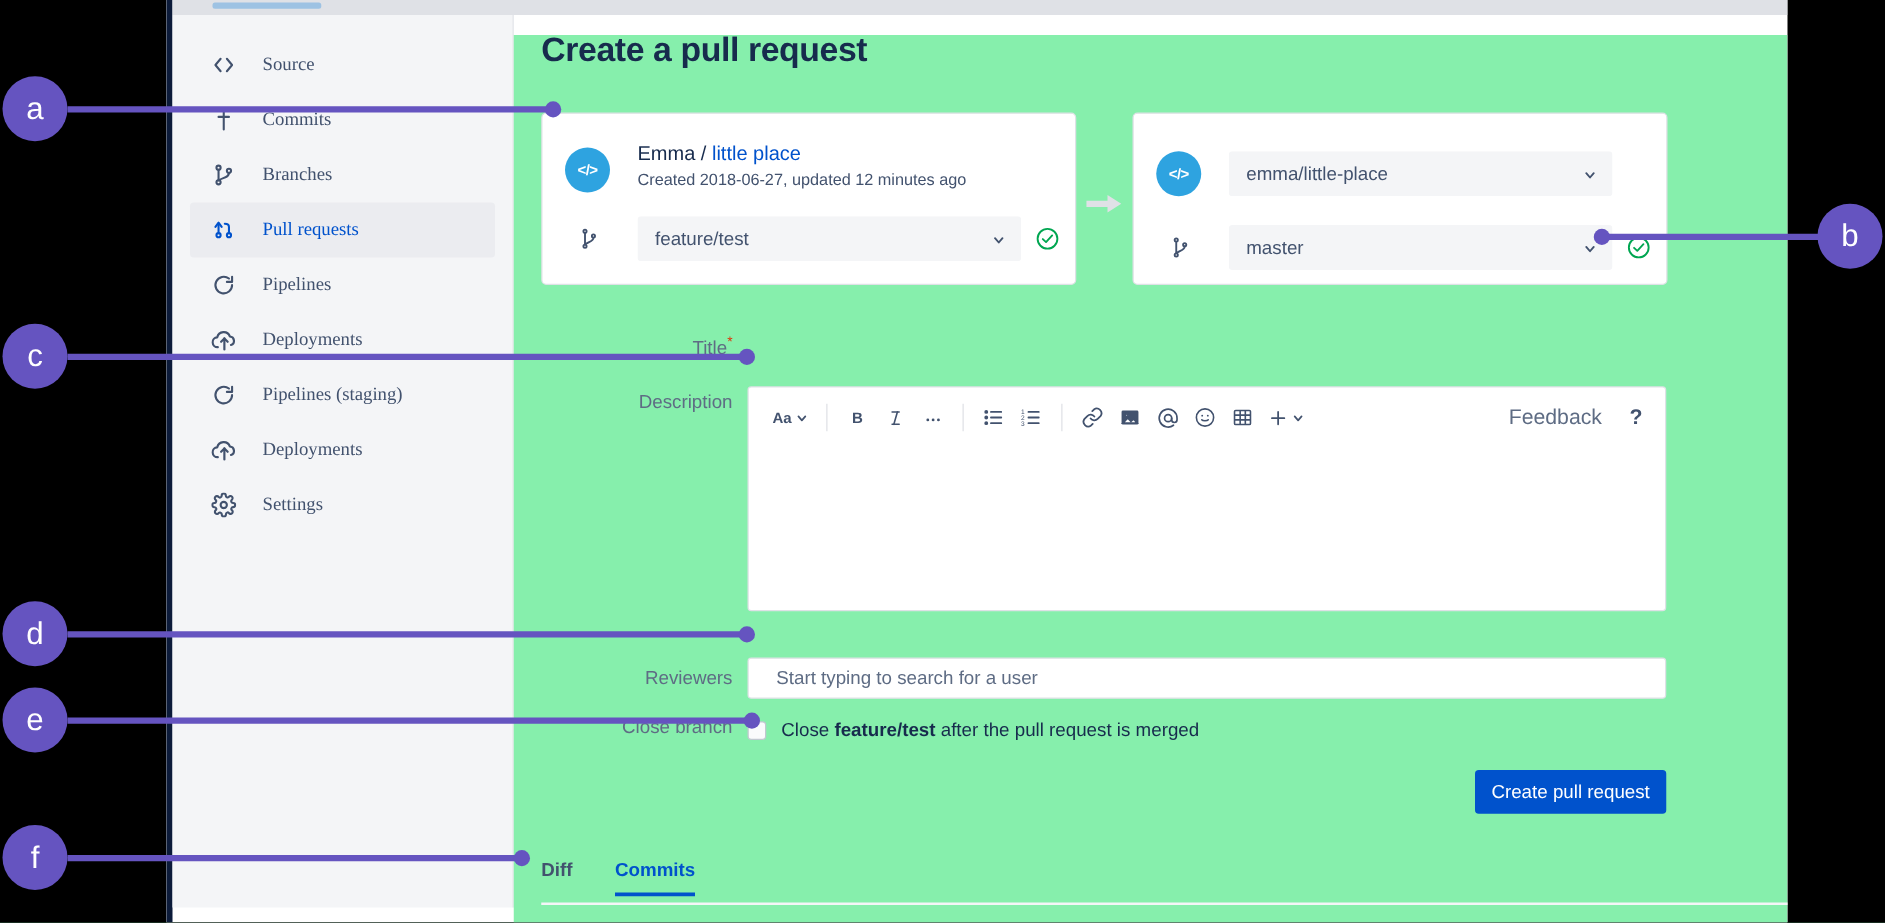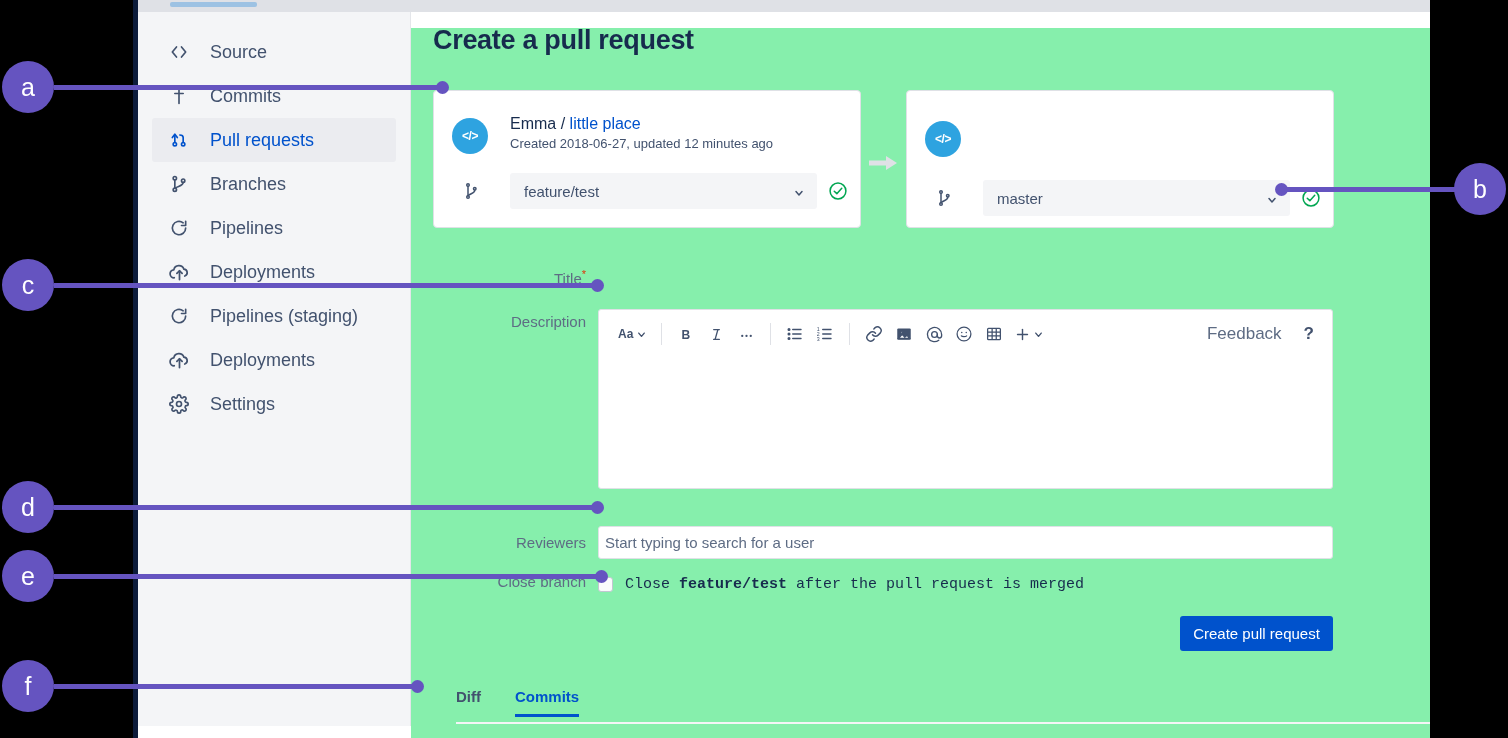--- a/index.html
+++ b/index.html
@@ -31,21 +31,21 @@
 
   
   .sidebar {
     position: absolute; left: 5px; top: 12px; width: 273px; height: 714px;
     background: #f4f5f7;
     border-right: 1px solid #e4e6ea;
   }
   .side-item {
     display: flex; align-items: center; height: 44px;
     margin: 0 14px; padding-left: 16px; border-radius: 3px;
-    color: #42526e; font-size: 18px; cursor: pointer;
+    color: #42526e; font-size: 15px; cursor: pointer; font-family: Liberation Serif, serif;
   }
   .side-item .s-ico {
     width: 22px; height: 22px; margin-right: 20px;
     display: flex; align-items: center; justify-content: center;
     flex: 0 0 22px;
   }
   .side-item .s-ico svg { display: block; }
   .side-item.active { background: #ebecf0; color: #0052cc; font-weight: 400; }
   .side-item.active .s-ico svg { stroke: #0052cc; fill: none; }
   .side-label { white-space: nowrap; }
@@ -165,48 +165,47 @@
   }
   .tb-help {
     font-size: 17px; color: #42526e; font-weight: 700; cursor: pointer;
     margin-right: 4px;
   }
   .tb-label-aa { font-size: 12px; font-weight: 600; color: #42526e; }
 
   .reviewers-field {
     position: absolute; left: 187px; top: 498px; width: 735px; height: 33px;
     background: #ffffff; border: 1px solid #dfe1e6; border-radius: 3px;
-    display: flex; align-items: center; padding: 0 6px;
+    display: flex; align-items: center; padding: 0 22px;
     font-size: 15px; color: #5e6c84;
   }
 
   .close-row {
     position: absolute; left: 187px; top: 545px; height: 22px;
-    display: flex; align-items: center; font-family: Liberation Mono, monospace;
+    display: flex; align-items: center;
   }
   .cb {
     width: 15px; height: 15px; border: 1.5px solid #c1c7d0; border-radius: 3px;
     background: #fafbfc; margin-right: 12px; cursor: pointer; flex: 0 0 15px;
   }
   .close-text { font-size: 15px; color: #172b4d; white-space: nowrap; }
   .close-text b { font-weight: 700; }
 
   .btn-primary {
     position: absolute; left: 769px; top: 588px; width: 153px; height: 35px;
     background: #0052cc; color: #fff; border: none; border-radius: 3px;
     font-size: 15px; font-family: "Liberation Sans", sans-serif;
     cursor: pointer; display: flex; align-items: center; justify-content: center;
   }
 
   
   .tabs {
     position: absolute; left: 22px; top: 660px; width: 1000px; height: 36px;
     display: flex; align-items: flex-start;
     border-bottom: 2px solid #f4f5f7;
-    margin-left: 23px;
   }
   .tab {
     font-size: 15px; color: #42526e; padding: 0 0 10px 0; margin-right: 34px;
     cursor: pointer; font-weight: 600; position: relative;
   }
   .tab.active { color: #0052cc; }
   .tab.active:after {
     content: ""; position: absolute; left: 0; right: 0; bottom: -2px;
     height: 3px; background: #0052cc;
   }
@@ -251,46 +250,46 @@
       </div>
 
       <div class="side-item">
         <span class="s-ico">
           <svg width="20" height="20" viewBox="0 0 24 24" fill="none" stroke="#42526e" stroke-width="2" stroke-linecap="round">
               <line x1="12" y1="3" x2="12" y2="21"></line>
               <line x1="7" y1="9" x2="17" y2="9"></line>
             </svg>
         </span>
         <span class="side-label">Commits</span>
+      </div>
+
+      <div class="side-item">
+        <span class="s-ico">
+          <svg width="20" height="20" viewBox="0 0 24 24" fill="none" stroke="#42526e" stroke-width="2" stroke-linecap="round" stroke-linejoin="round">
+              <circle cx="7" cy="5" r="2"></circle>
+              <circle cx="7" cy="19" r="2"></circle>
+              <circle cx="17" cy="8" r="2"></circle>
+              <path d="M7 7v10"></path>
+              <path d="M17 10c0 4-4 4-10 7"></path>
+            </svg>
+        </span>
+        <span class="side-label">Branches</span>
       </div>
 
       <div class="side-item active">
         <span class="s-ico">
           <svg width="20" height="20" viewBox="0 0 24 24" fill="none" stroke="#0052cc" stroke-width="2" stroke-linecap="round" stroke-linejoin="round">
               <circle cx="7" cy="17" r="2"></circle>
               <circle cx="17" cy="17" r="2"></circle>
               <path d="M7 15V6"></path>
               <polyline points="4 9 7 5 10 9"></polyline>
               <path d="M17 15V9c0-2-2-3-4-3"></path>
             </svg>
         </span>
         <span class="side-label">Pull requests</span>
-      </div>
-
-      <div class="side-item">
-        <span class="s-ico">
-          <svg width="20" height="20" viewBox="0 0 24 24" fill="none" stroke="#42526e" stroke-width="2" stroke-linecap="round" stroke-linejoin="round">
-              <circle cx="7" cy="5" r="2"></circle>
-              <circle cx="7" cy="19" r="2"></circle>
-              <circle cx="17" cy="8" r="2"></circle>
-              <path d="M7 7v10"></path>
-              <path d="M17 10c0 4-4 4-10 7"></path>
-            </svg>
-        </span>
-        <span class="side-label">Branches</span>
       </div>
 
       <div class="side-item">
         <span class="s-ico">
           <svg width="20" height="20" viewBox="0 0 24 24" fill="none" stroke="#42526e" stroke-width="2" stroke-linecap="round" stroke-linejoin="round">
               <path d="M20 12a8 8 0 1 1-3-6.2"></path>
               <polyline points="20 4 20 9 15 9"></polyline>
             </svg>
         </span>
         <span class="side-label">Pipelines</span>
@@ -390,20 +389,28 @@
         <div class="branch-ico dst-branch-ico">
           <svg width="18" height="18" viewBox="0 0 24 24" fill="none" stroke="#42526e" stroke-width="2" stroke-linecap="round" stroke-linejoin="round">
               <circle cx="8" cy="4" r="1.7"></circle>
               <circle cx="8" cy="20" r="1.7"></circle>
               <circle cx="17" cy="9" r="1.7"></circle>
               <path d="M8 6v12"></path>
               <path d="M17 11c0 4-5 4-9 7"></path>
             </svg>
         </div>
 
+        <div class="sel sel-dst-repo">
+          <span>emma/little-place</span>
+          <span class="chev">
+            <svg width="12" height="12" viewBox="0 0 24 24" fill="none" stroke="#42526e" stroke-width="3" stroke-linecap="round" stroke-linejoin="round">
+                <polyline points="6 9 12 16 18 9"></polyline>
+              </svg>
+          </span>
+        </div>
 
         <div class="sel sel-dst-branch">
           <span>master</span>
           <span class="chev">
             <svg width="12" height="12" viewBox="0 0 24 24" fill="none" stroke="#42526e" stroke-width="3" stroke-linecap="round" stroke-linejoin="round">
                 <polyline points="6 9 12 16 18 9"></polyline>
               </svg>
           </span>
         </div>
 

